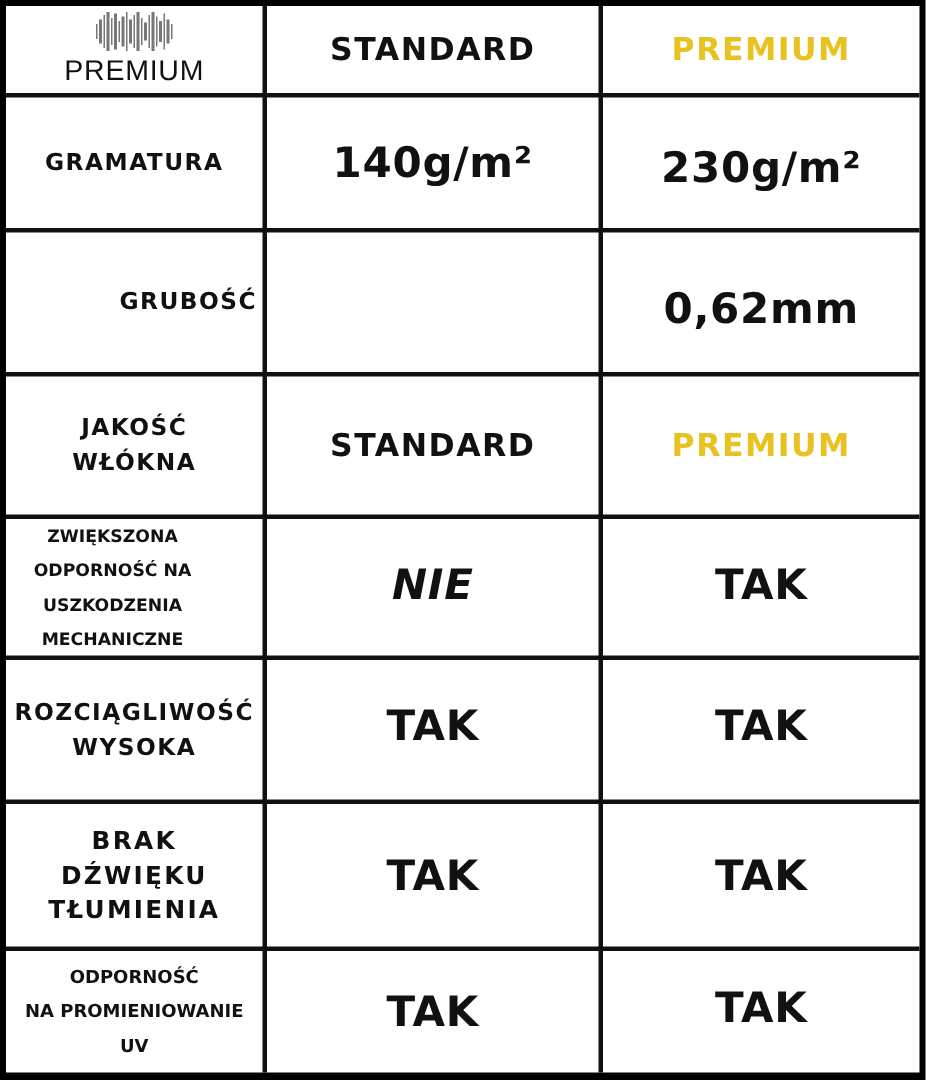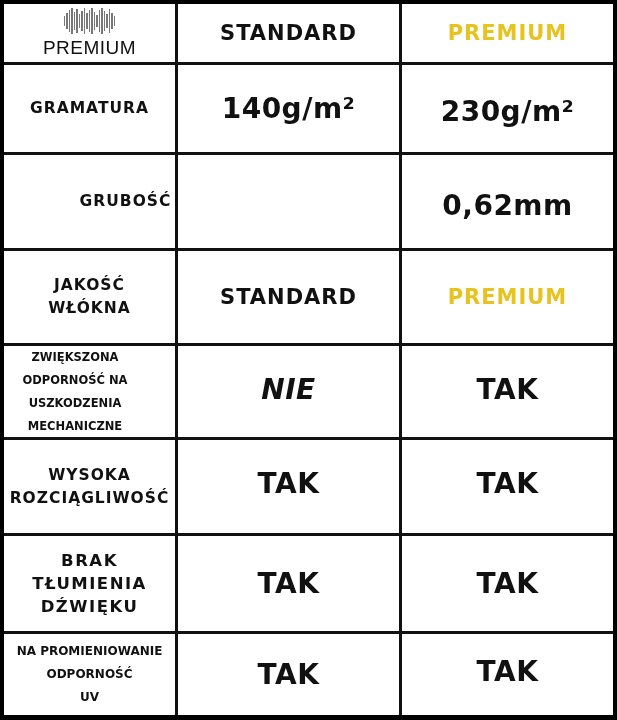--- a/index.html
+++ b/index.html
@@ -101,34 +101,34 @@
   <div class="cell lbl small" style="left:0;top:342px;width:142px;height:91px;">
     <span>ZWIĘKSZONA</span>
     <span>ODPORNOŚĆ NA</span>
     <span>USZKODZENIA</span>
     <span>MECHANICZNE</span>
   </div>
   <div class="cell val" style="left:174px;top:342px;width:221px;height:86px;font-style:italic;">NIE</div>
   <div class="cell val" style="left:398px;top:342px;width:211px;height:86px;">TAK</div>
 
   <div class="cell lbl" style="left:0;top:436px;width:171px;height:93px;">
+    <span>ROZCIĄGLIWOŚĆ</span>
     <span>WYSOKA</span>
-    <span>ROZCIĄGLIWOŚĆ</span>
   </div>
   <div class="cell val" style="left:174px;top:436px;width:221px;height:86px;">TAK</div>
   <div class="cell val" style="left:398px;top:436px;width:211px;height:86px;">TAK</div>
 
   <div class="cell lbl mid" style="left:0;top:532px;width:171px;height:95px;">
     <span>BRAK</span>
+    <span>DŹWIĘKU</span>
     <span>TŁUMIENIA</span>
-    <span>DŹWIĘKU</span>
   </div>
   <div class="cell val" style="left:174px;top:532px;width:221px;height:95px;">TAK</div>
   <div class="cell val" style="left:398px;top:532px;width:211px;height:95px;">TAK</div>
 
   <div class="cell lbl small" style="left:0;top:630px;width:171px;height:81px;font-size:12px;">
+    <span>ODPORNOŚĆ</span>
     <span>NA PROMIENIOWANIE</span>
-    <span>ODPORNOŚĆ</span>
     <span>UV</span>
   </div>
   <div class="cell val" style="left:174px;top:630px;width:221px;height:81px;">TAK</div>
   <div class="cell val" style="left:398px;top:630px;width:211px;height:74px;">TAK</div>
 </div>
 
 </body></html>

